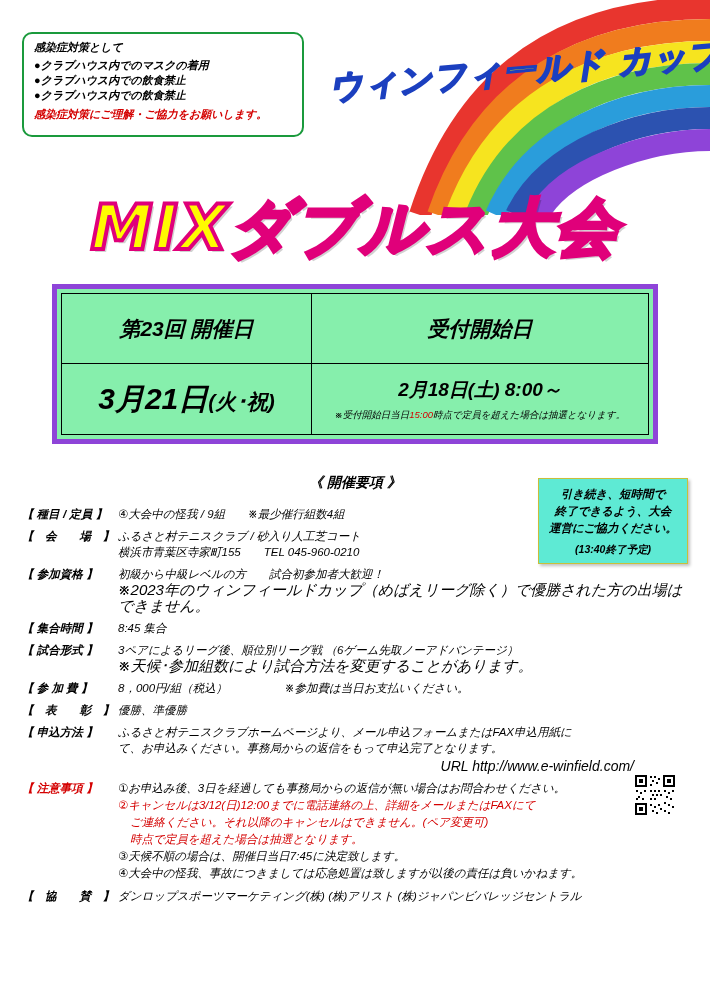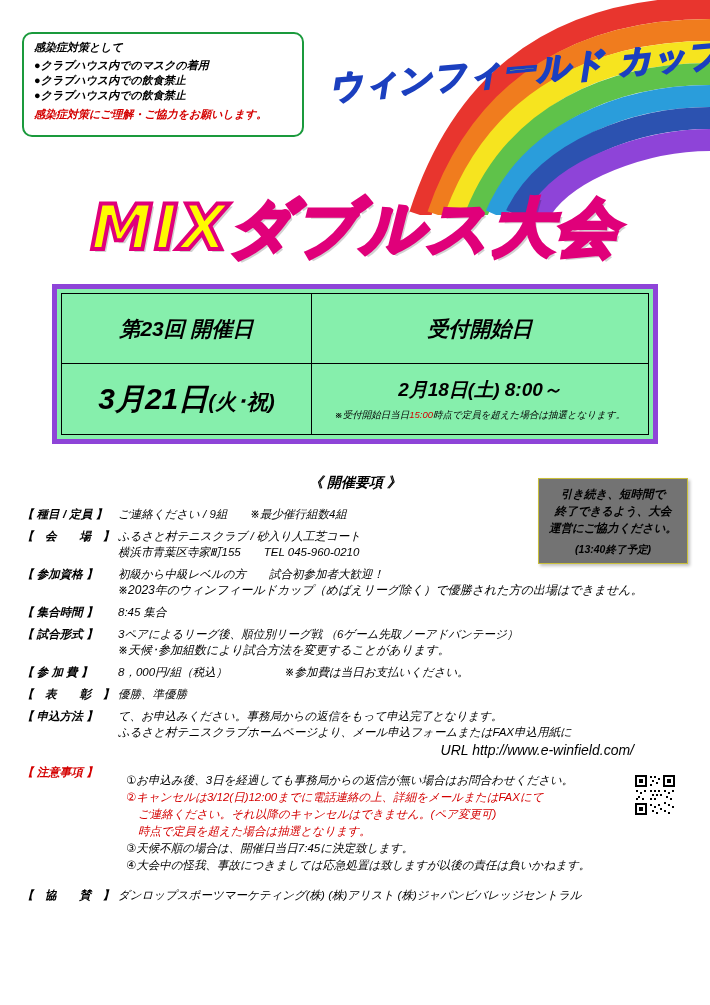--- a/index.html
+++ b/index.html
@@ -64,41 +64,41 @@
   .h1t{font-size:21px;font-weight:bold;}
   .bigdate{font-size:30px;font-weight:bold;}
   .bigdate small{font-size:21px;}
   .recdate{font-size:19px;font-weight:bold;}
   .note-small{font-size:9.5px;margin-top:6px;}
   .note-small .red{color:#d40000;text-align:right;}
 
   
   .sticky{
     position:absolute;right:22px;top:478px;width:150px;height:86px;
-    background:#737373;border:1px solid #c9bf3a;
+    background:#5eead4;border:1px solid #c9bf3a;
     font-size:11.5px;font-weight:bold;line-height:17px;text-align:center;
     padding-top:7px;box-sizing:border-box;
     box-shadow:2px 2px 3px rgba(0,0,0,.25);
   }
   .sticky .mini{font-size:10.5px;display:block;margin-top:4px;}
 
   
   .youkou{position:absolute;left:0;top:474px;width:710px;text-align:center;font-size:14px;font-weight:bold;}
 
   
   .details{position:absolute;left:22px;top:506px;width:668px;font-size:11.5px;line-height:16px;}
   .drow{display:flex;margin-bottom:6px;}
   .dlabel{width:96px;flex:none;font-weight:bold;white-space:nowrap;}
   .dval{flex:1;}
-  .dval .sub{font-size:12px;}
+  .dval .sub{font-size:15px;}
   .red{color:#d40000;}
   .urlline{text-align:right;font-size:14px;padding-right:56px;margin-top:2px;}
   .qr{position:absolute;right:14px;top:268px;width:42px;height:42px;}
   .qr svg{display:block;}
-  .notice-list{margin:8px;padding:0;list-style:none;}
+  .notice-list{margin:0;padding:0;list-style:none;}
   .notice-list li{margin-bottom:1px;}
   .indent{display:inline-block;padding-left:12px;}
 </style>
 </head>
 <body>
 
 <div class="page">
 
   <div class="rainbow">
     <svg width="330" height="215" viewBox="0 0 330 215">
@@ -155,21 +155,21 @@
     <span>終了できるよう、大会</span><br>
     <span>運営にご協力ください。</span>
     <span class="mini">(13:40終了予定)</span>
   </div>
 
   <div class="details">
 
     <div class="drow">
       <div class="dlabel">【 種目 / 定員 】</div>
       <div class="dval">
-          <div>ご連絡ください / 9組　　※最少催行組数4組</div>
+          <div>④大会中の怪我 / 9組　　※最少催行組数4組</div>
         </div>
     </div>
 
     <div class="drow">
       <div class="dlabel">【　会　　場　】</div>
       <div class="dval">
         <div>ふるさと村テニスクラブ / 砂入り人工芝コート</div>
         <div>横浜市青葉区寺家町155　　TEL 045-960-0210</div>
       </div>
     </div>
@@ -207,22 +207,22 @@
     <div class="drow">
       <div class="dlabel">【　表　　彰　】</div>
       <div class="dval">
           <div>優勝、準優勝</div>
         </div>
     </div>
 
     <div class="drow">
       <div class="dlabel">【 申込方法 】</div>
       <div class="dval">
+        <div>ふるさと村テニスクラブホームページより、メール申込フォームまたはFAX申込用紙に</div>
         <div>て、お申込みください。事務局からの返信をもって申込完了となります。</div>
-        <div>ふるさと村テニスクラブホームページより、メール申込フォームまたはFAX申込用紙に</div>
         <div class="urlline">URL http://www.e-winfield.com/</div>
       </div>
     </div>
 
     <div class="drow" style="margin-top:6px;">
       <div class="dlabel red">【 注意事項 】</div>
       <div class="dval">
         <ul class="notice-list">
           <li><span>①お申込み後、3日を経過しても事務局からの返信が無い場合はお問合わせください。</span></li>
           <li class="red"><span>②キャンセルは3/12(日)12:00までに電話連絡の上、詳細をメールまたはFAXにて</span></li>

